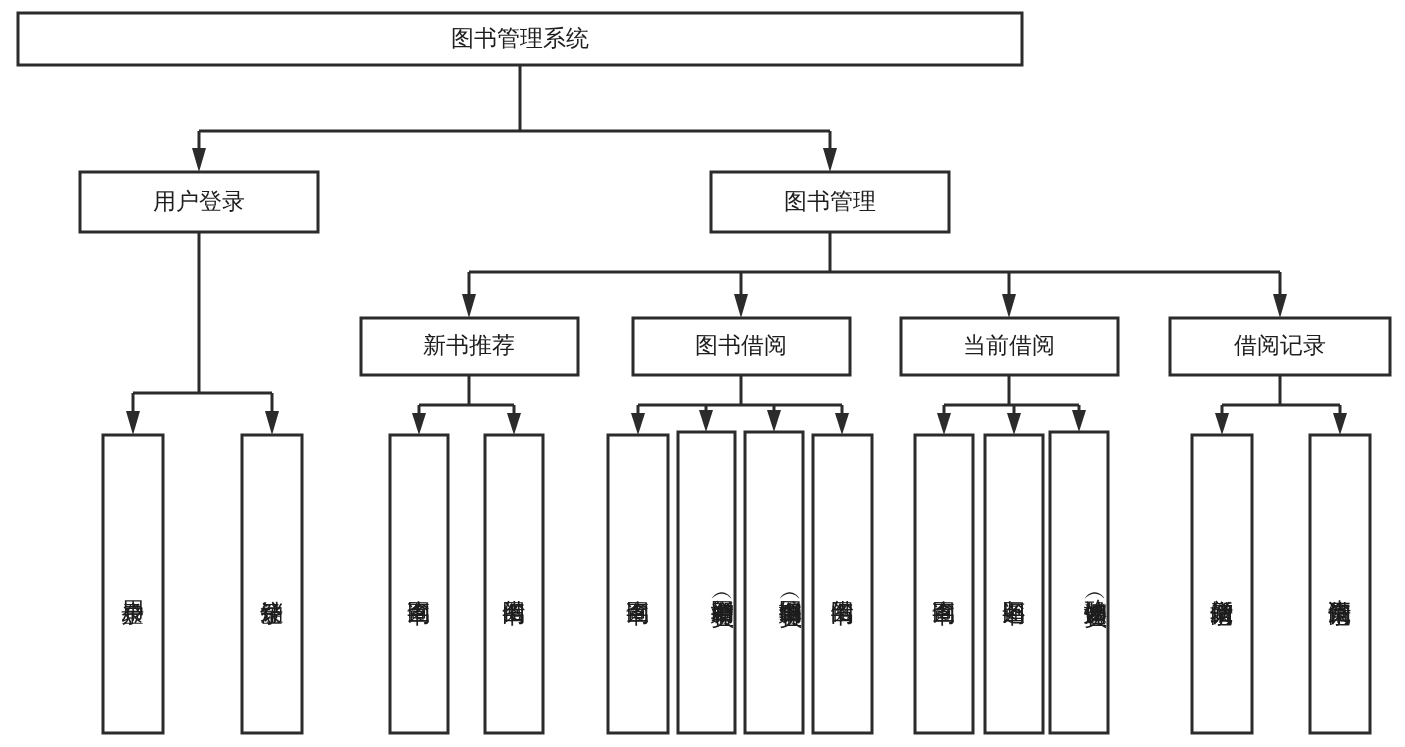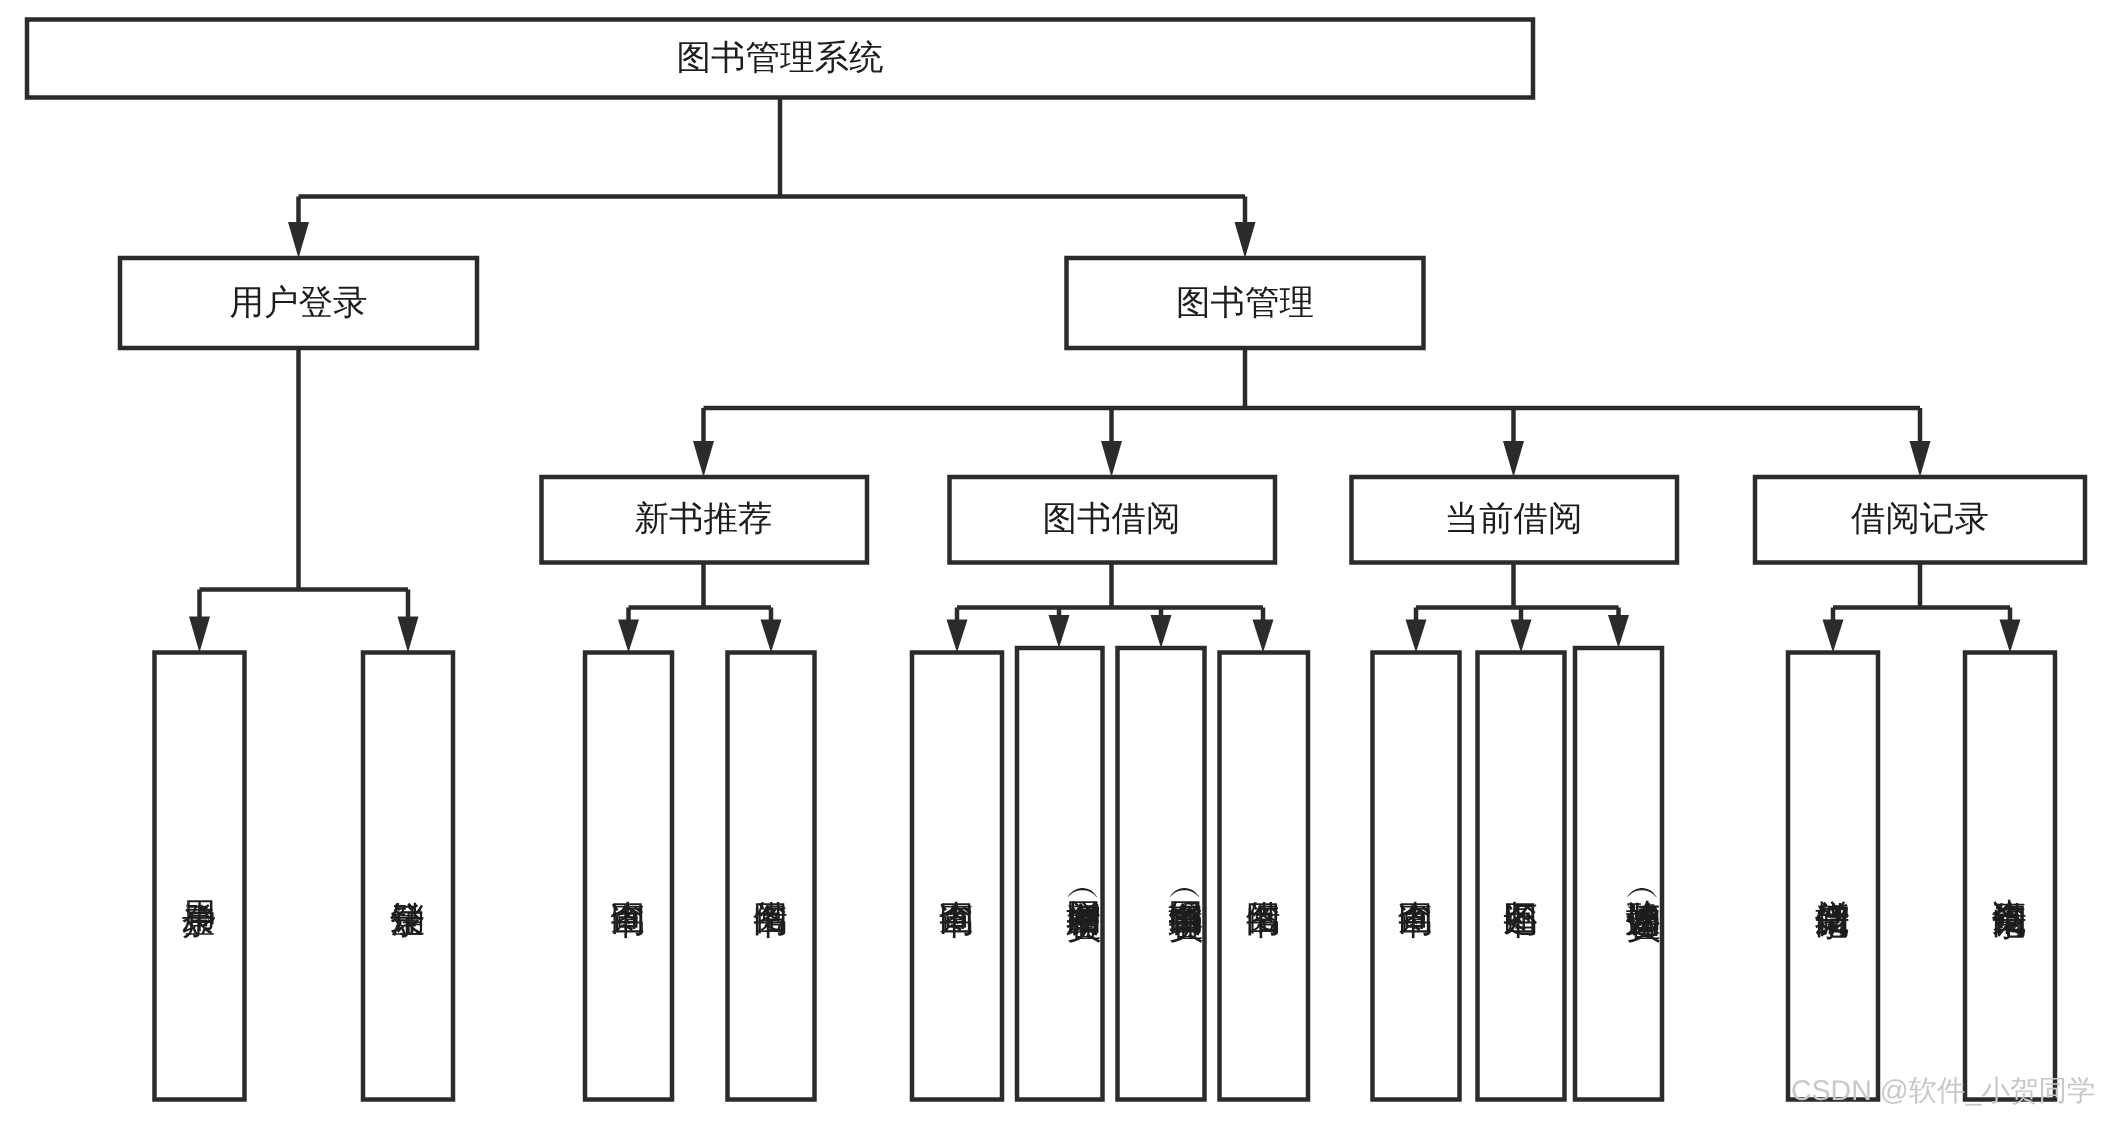--- a/index.html
+++ b/index.html
@@ -203,15 +203,14 @@
   <div class="node-label-v" style="left:608px; top:435px; width:60px; height:298px; display:flex; align-items:center; justify-content:center;">查询图书</div>
   <div class="node-label-v" style="left:678px; top:438px; width:57px; height:295px; display:flex; align-items:flex-start; justify-content:center;">新增图书（管理员）</div>
   <div class="node-label-v" style="left:745px; top:438px; width:58px; height:295px; display:flex; align-items:flex-start; justify-content:center;">编辑图书（管理员）</div>
   <div class="node-label-v" style="left:813px; top:435px; width:59px; height:298px; display:flex; align-items:center; justify-content:center;">借阅图书</div>
   <div class="node-label-v" style="left:915px; top:435px; width:58px; height:298px; display:flex; align-items:center; justify-content:center;">查询图书</div>
   <div class="node-label-v" style="left:985px; top:435px; width:58px; height:298px; display:flex; align-items:center; justify-content:center;">归还图书</div>
   <div class="node-label-v" style="left:1050px; top:438px; width:58px; height:295px; display:flex; align-items:flex-start; justify-content:center;">确认归还（管理员）</div>
   <div class="node-label-v" style="left:1192px; top:435px; width:60px; height:298px; display:flex; align-items:center; justify-content:center;">新增借阅记录</div>
   <div class="node-label-v" style="left:1310px; top:435px; width:60px; height:298px; display:flex; align-items:center; justify-content:center;">查询借阅记录</div>
 
-  <div class="watermark" style="left:1194px; top:714px;">CSDN @软件_小贺同学</div>
 
 </div>
 
 </body></html>

